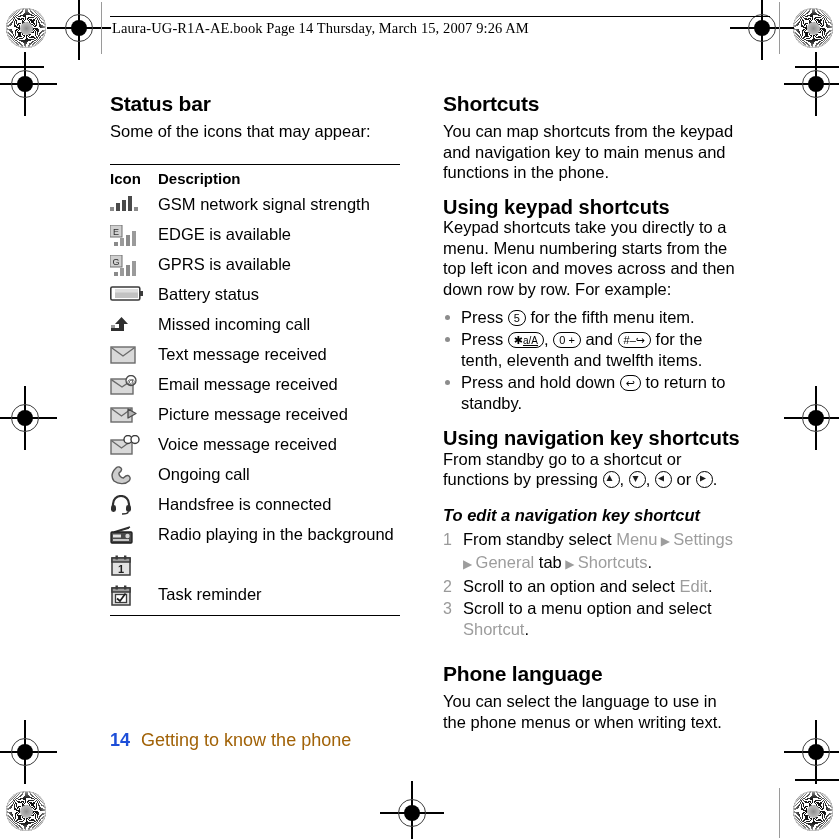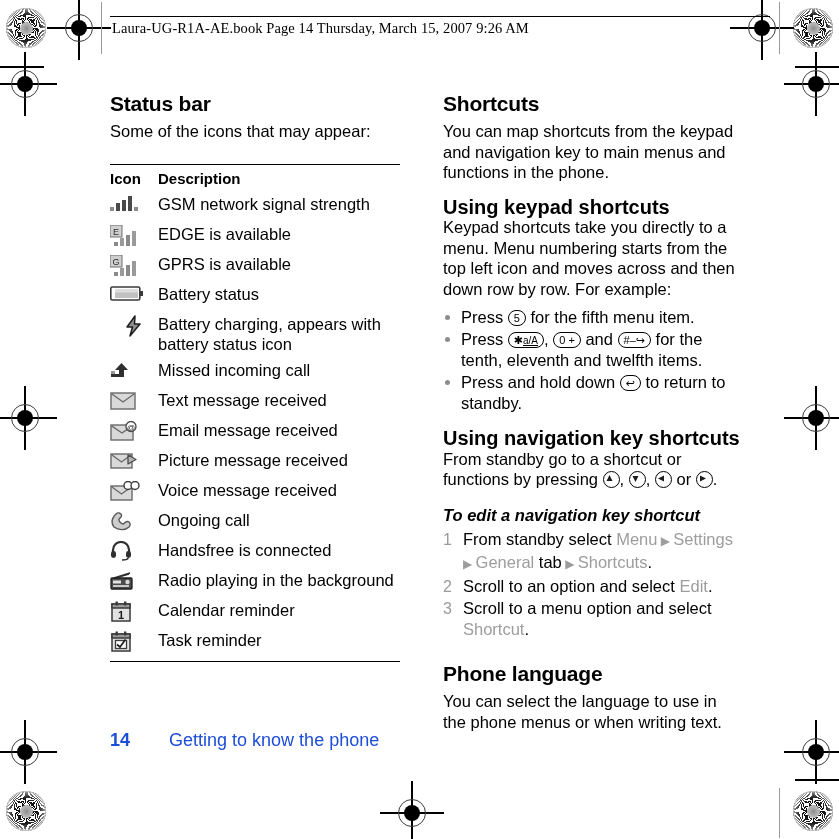--- a/index.html
+++ b/index.html
@@ -78,21 +78,21 @@
     padding:0 5px;font-size:11px;line-height:14px;height:14px;vertical-align:1px;
     white-space:nowrap;font-family:"Liberation Sans",sans-serif;}
   .key sub{font-size:10px;vertical-align:baseline;text-decoration:underline;}
   .navkey{display:inline-block;width:15px;height:15px;border:1.4px solid #000;border-radius:50%;
     vertical-align:-3px;position:relative;}
   .navkey svg{position:absolute;left:1.5px;top:1.5px;}
 
   
   .footer{position:absolute;left:110px;top:730px;font-size:18px;}
   .footer .pg{font-weight:bold;color:#1d4ed8;}
-  .footer .ft{color:#1d4ed8;margin-left:34px;}
+  .footer .ft{color:#a16207;margin-left:6px;}
 </style>
 </head>
 <body>
 
 <div class="page">
 
   <div class="colorball" style="left:6px;top:8px;"></div>
   <div class="colorball" style="left:793px;top:8px;"></div>
   <div class="colorball" style="left:6px;top:791px;"></div>
   <div class="colorball" style="left:793px;top:791px;"></div>
@@ -221,28 +221,20 @@
           <svg class="ico" width="34" height="17" viewBox="0 0 34 17">
             <rect x="0.8" y="2" width="29" height="13" rx="1.5" fill="#ffffff" stroke="#3a3a3a" stroke-width="1.6"></rect>
             <rect x="30" y="6" width="3" height="5" fill="#3a3a3a"></rect>
             <rect x="5" y="4" width="23" height="9" fill="#c2c2c2"></rect>
             <rect x="5" y="4" width="23" height="3.5" fill="#dedede"></rect>
           </svg>
         </div>
         <div class="cell-desc">Battery status</div>
       </div>
 
-      <div class="row" style="align-items:flex-start;">
-        <div class="cell-icon" style="justify-content:center;">
-          <svg class="ico" width="20" height="22" viewBox="0 0 20 22">
-            <path d="M11 1 L3 12 L8.5 12 L6 21 L16 9 L10.5 9 Z" fill="#8f8f8f" stroke="#1d1d1d" stroke-width="1.5" stroke-linejoin="round"></path>
-          </svg>
-        </div>
-        <div class="cell-desc">Battery charging, appears with battery status icon</div>
-      </div>
 
       <div class="row">
         <div class="cell-icon">
           <svg class="ico" width="28" height="18" viewBox="0 0 28 18">
             <path d="M1 13 L1 16 L14 16 L14 9 L18 9 L11.5 2 L5 9 L9 9 L9 13 Z" fill="#2f2f2f"></path>
             <rect x="1" y="10" width="4" height="3" fill="#9a9a9a"></rect>
           </svg>
         </div>
         <div class="cell-desc">Missed incoming call</div>
       </div>
@@ -330,21 +322,20 @@
       <div class="row">
         <div class="cell-icon">
           <svg class="ico" width="26" height="22" viewBox="0 0 26 22">
             <rect x="2" y="3" width="18" height="17" fill="#e2e2e2" stroke="#3a3a3a" stroke-width="1.5"></rect>
             <rect x="2" y="3" width="18" height="4" fill="#9a9a9a" stroke="#3a3a3a" stroke-width="1.5"></rect>
             <rect x="5.5" y="0.5" width="2.4" height="4" fill="#3a3a3a"></rect>
             <rect x="14" y="0.5" width="2.4" height="4" fill="#3a3a3a"></rect>
             <text x="11" y="17.5" font-size="11" font-weight="bold" font-family="Liberation Sans, sans-serif" fill="#1d1d1d" text-anchor="middle">1</text>
           </svg>
         </div>
-        <div class="cell-desc">Calendar reminder</div>
       </div>
 
       <div class="row">
         <div class="cell-icon">
           <svg class="ico" width="26" height="22" viewBox="0 0 26 22">
             <rect x="2" y="3" width="18" height="17" fill="#e2e2e2" stroke="#3a3a3a" stroke-width="1.5"></rect>
             <rect x="2" y="3" width="18" height="4" fill="#9a9a9a" stroke="#3a3a3a" stroke-width="1.5"></rect>
             <rect x="5.5" y="0.5" width="2.4" height="4" fill="#3a3a3a"></rect>
             <rect x="14" y="0.5" width="2.4" height="4" fill="#3a3a3a"></rect>
             <rect x="5.5" y="9.5" width="11" height="8" fill="#ffffff" stroke="#3a3a3a" stroke-width="1.3"></rect>

